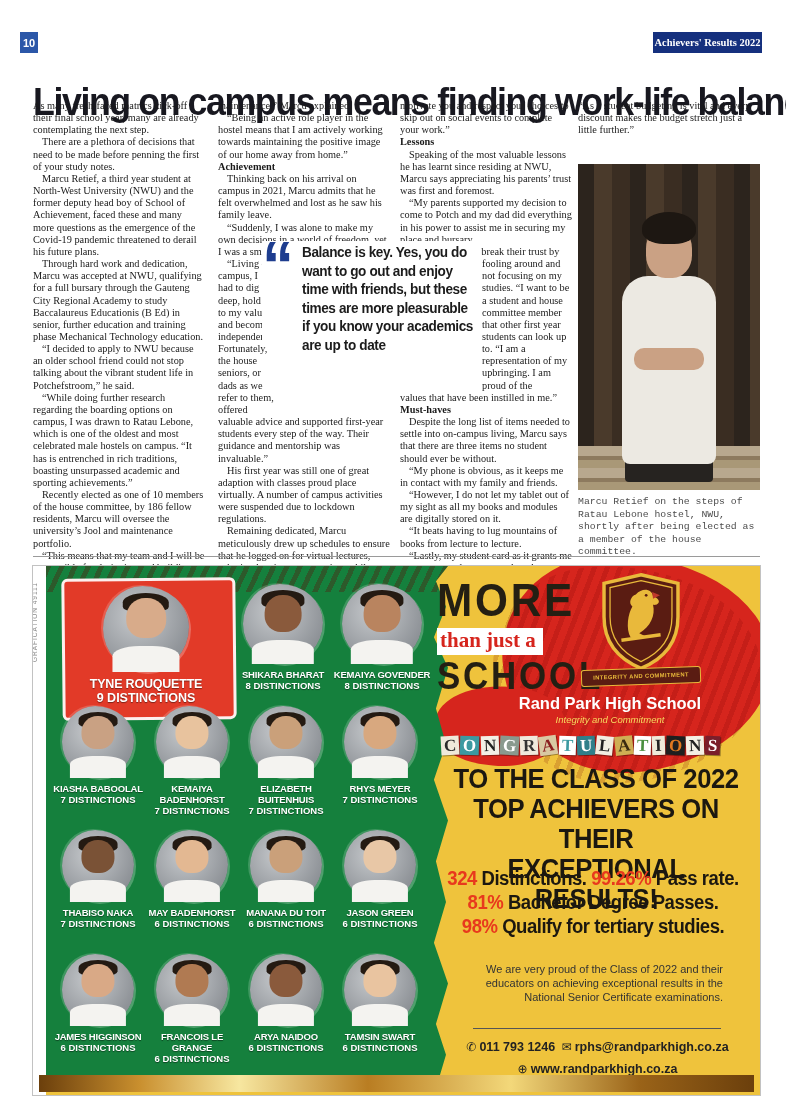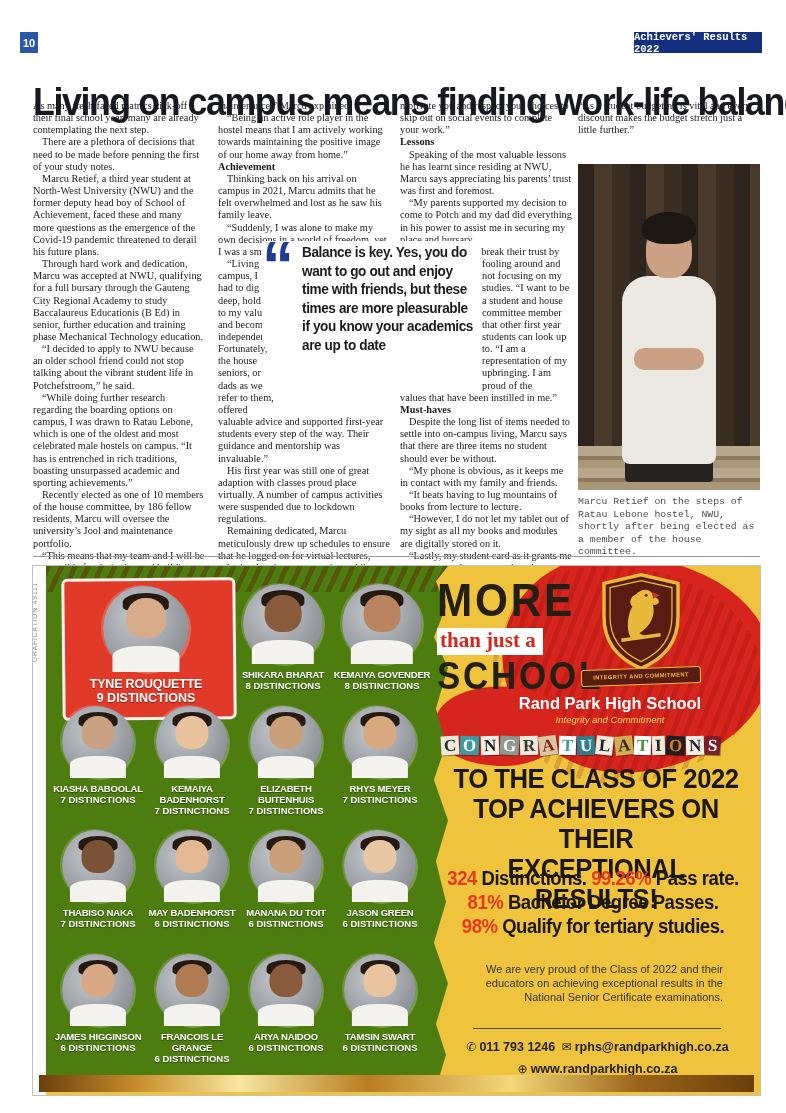--- a/index.html
+++ b/index.html
@@ -6,22 +6,22 @@
   .page{position:relative;width:786px;height:1113px;background:#ffffff;overflow:hidden;
         font-family:"Liberation Serif", serif;box-shadow:0 0 0 1px #cfcfcf;}
   
   .hdr{position:absolute;left:20px;top:32px;right:24px;height:21px;}
   .pgnum{position:absolute;left:0;top:0;width:18px;height:21px;background:#2b57a8;color:#fff;
          font-family:"Liberation Sans",sans-serif;font-weight:bold;font-size:11px;
          display:flex;align-items:center;justify-content:center;}
   .ybar{position:absolute;left:20px;top:0;width:600px;height:21px;background:#f5bf28;
         display:flex;align-items:center;justify-content:space-between;padding:0 8px;box-sizing:border-box;}
   .ybar span{font-family:"Liberation Sans",sans-serif;font-weight:bold;font-size:10.5px;color:#15307e;}
-  .badge{position:absolute;right:0;top:0;width:128px;height:21px;background:#15307e;color:#fff;
-         font-family:Liberation Mono, monospace;font-weight:bold;font-size:10.5px;
+  .badge{position:absolute;right:0;top:0;width:109px;height:21px;background:#15307e;color:#fff;
+         font-family:Liberation Serif, serif;font-weight:bold;font-size:10.5px;
          display:flex;align-items:center;justify-content:center;}
   
   .headline{position:absolute;left:33px;top:56px;width:760px;color:#181820;
             font-family:"Liberation Sans",sans-serif;font-weight:bold;font-size:38px;
             letter-spacing:-1.5px;transform:scaleX(.94);transform-origin:left top;white-space:nowrap;}
   
   .col{position:absolute;top:100px;width:172px;font-size:10.3px;line-height:12.15px;color:#1a1a1a;}
   #col1{left:33px;} #col2{left:218px;} #col3{left:400px;} #col4{left:578px;width:182px;}
   .col .p{text-indent:9px;margin:0;}
   .col .p0{text-indent:0;margin:0;}
@@ -52,21 +52,21 @@
         background:#262320;border-radius:4px;}
   .caption{position:absolute;left:578px;top:496px;width:182px;font-family:Liberation Mono, monospace;
            font-size:9.8px;line-height:12.5px;color:#4c4c4c;}
   .rule{position:absolute;left:33px;top:556px;width:727px;border-top:1px solid #9a9a9a;}
   
   .ad{position:absolute;left:33px;top:566px;width:727px;height:529px;background:#efc33c;
       box-shadow:0 0 0 1px #c2c2c2;overflow:hidden;font-family:"Liberation Sans",sans-serif;}
   .graf-strip{position:absolute;left:0;top:0;width:13px;height:100%;background:#ffffff;}
   .graf-text{position:absolute;left:-2px;top:96px;transform:rotate(-90deg);transform-origin:left top;
              font-size:6.5px;letter-spacing:1px;color:#8a8a8a;white-space:nowrap;}
-  .redpanel{position:absolute;left:13px;top:0;width:402px;height:509px;background:#4d7c0f;
+  .redpanel{position:absolute;left:13px;top:0;width:402px;height:509px;background:#15803d;
      clip-path:polygon(0 0,100% 0,97% 3%,99.5% 8%,96.5% 14%,100% 20%,97% 28%,99.5% 35%,96.5% 42%,100% 50%,97% 58%,99.5% 66%,96.5% 74%,100% 82%,97% 90%,99.5% 96%,98% 100%,0 100%);}
   .redpanel::before{content:"";position:absolute;left:0;top:0;width:100%;height:26px;
      background:repeating-linear-gradient(115deg,rgba(100,0,0,.30) 0 5px,transparent 5px 12px);}
   .tile-featured{position:absolute;left:16px;top:12px;width:168px;height:136px;background:#e23a28;
      border:3px solid rgba(255,255,255,.92);border-radius:6px;transform:rotate(-.6deg);}
   .stu{position:absolute;text-align:center;}
   .stu .ph{position:relative;margin:0 auto;background:radial-gradient(circle at 40% 35%,#c7cacd,#8f9398 70%,#7d8186);
            border-radius:46% 54% 50% 50%/50% 48% 52% 50%;box-shadow:2px 2px 0 rgba(255,255,255,.25), -2px -1px 0 rgba(255,255,255,.18);}
   .stu .ph .head{position:absolute;left:50%;top:14%;transform:translateX(-50%);width:46%;height:46%;
            border-radius:48% 48% 44% 44%;}
@@ -159,22 +159,22 @@
       <p class="p0">motivate you and respect your choices to skip out on social events to complete your work.”</p>
       <p class="h">Lessons</p>
       <p class="p">Speaking of the most valuable lessons he has learnt since residing at NWU, Marcu says appreciating his parents’ trust was first and foremost.</p>
       <p class="p">“My parents supported my decision to come to Potch and my dad did everything in his power to assist me in securing my place and bursary.</p>
       <p class="p">“I do not want to break their trust by</p>
       <p class="nw3">fooling around and not focusing on my studies. “I want to be a student and house committee member that other first year students can look up to. “I am a representation of my upbringing. I am proud of the</p>
       <p class="p0">values that have been instilled in me.”</p>
       <p class="h">Must-haves</p>
       <p class="p">Despite the long list of items needed to settle into on-campus living, Marcu says that there are three items no student should ever be without.</p>
       <p class="p">“My phone is obvious, as it keeps me in contact with my family and friends.</p>
+      <p class="p">“However, I do not let my tablet out of my sight as all my books and modules are digitally stored on it.</p>
       <p class="p">“It beats having to lug mountains of books from lecture to lecture.</p>
-      <p class="p">“However, I do not let my tablet out of my sight as all my books and modules are digitally stored on it.</p>
       <p class="p">“Lastly, my student card as it grants me access to mostly every nook and cranny of the campus, from the gym to the library.</p>
       <p class="p">“It even secures discounts at certain outlets in town.</p>
     </div>
   <div class="col" id="col4">
     <p class="p0">“As a student budgeting is vital and every discount makes the budget stretch just a little further.”</p>
   </div>
 
   <div class="pullquote">
     <div class="pq-mark">“</div>
     <div class="pq-text">Balance is key. Yes, you do want to go out and enjoy time with friends, but these times are more pleasurable if you know your academics are up to date</div>

